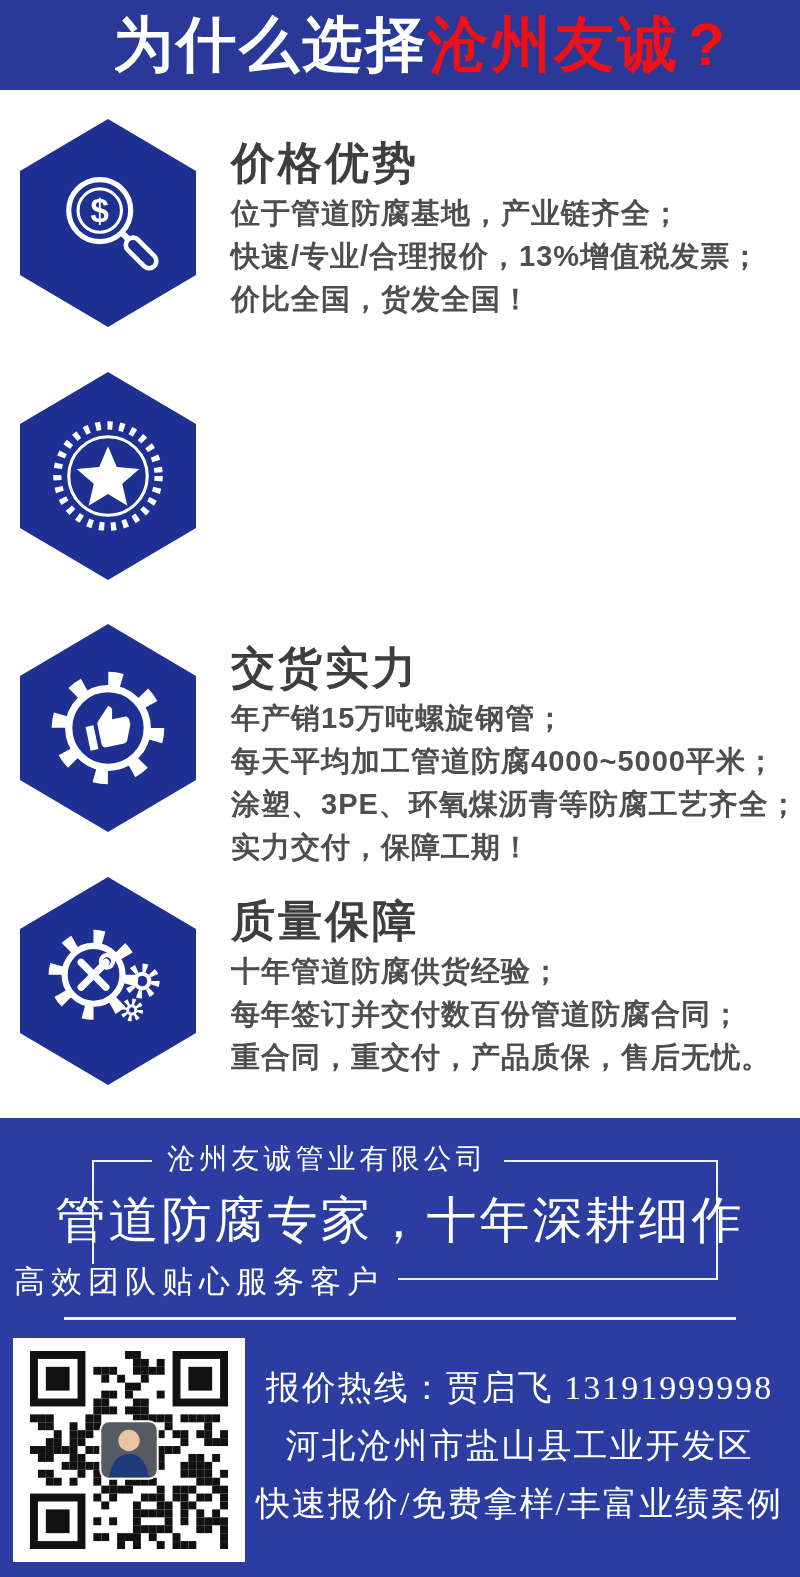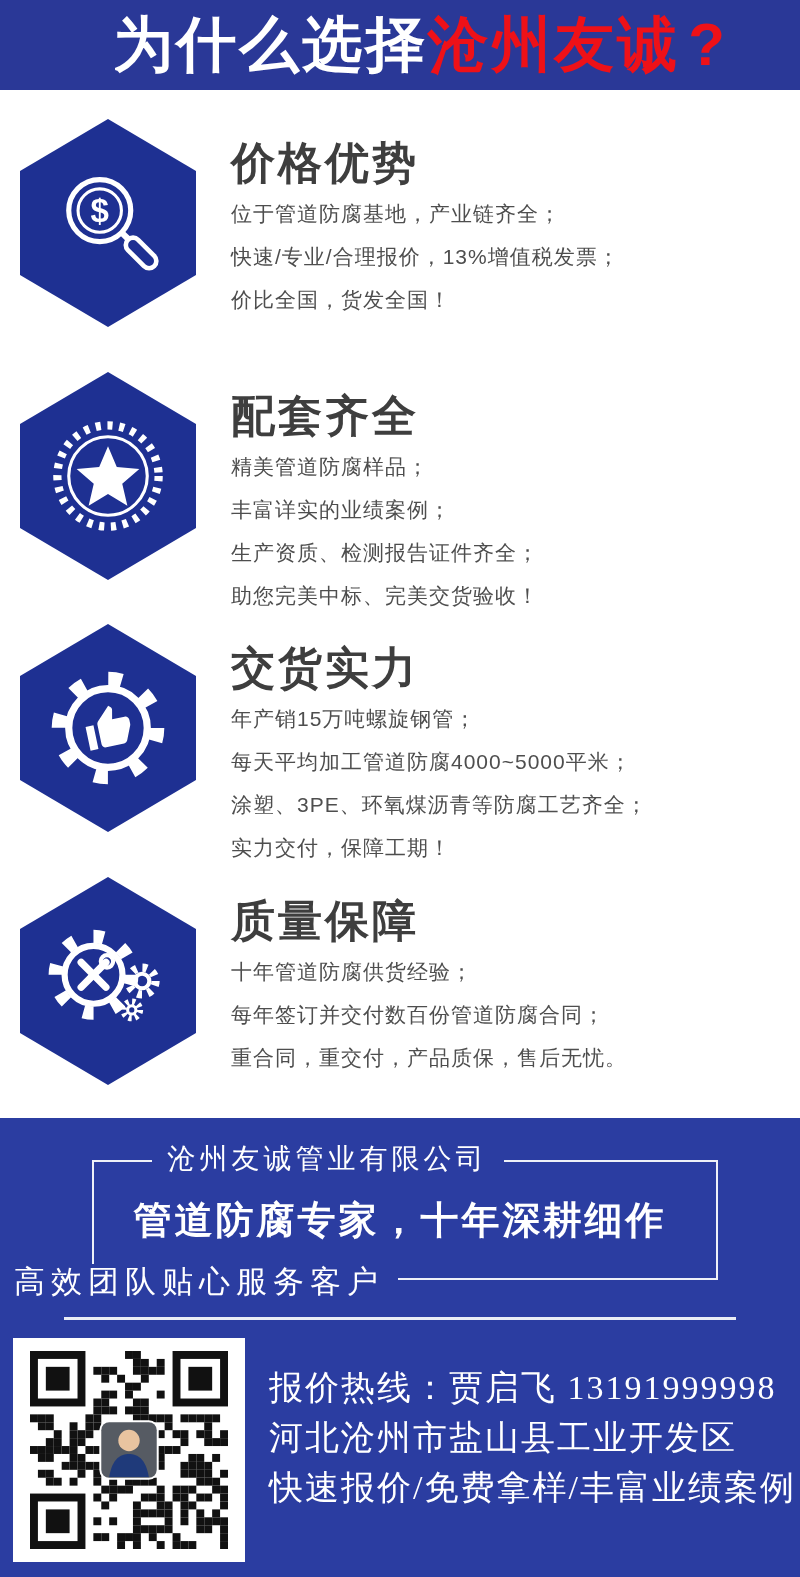--- a/index.html
+++ b/index.html
@@ -18,43 +18,43 @@
   .topbar .q{margin-left:8px;}
   
   .feature{position:absolute;left:0;width:800px;height:252px;}
   .hex{position:absolute;left:20px;top:14px;width:176px;height:208px;background:var(--hex-blue);
        clip-path:polygon(50% 0,100% 25%,100% 75%,50% 100%,0 75%,0 25%);
        display:flex;align-items:center;justify-content:center;}
   .hex svg{width:124px;height:124px;}
   .ftext{position:absolute;left:231px;top:7px;width:560px;margin-top:27px;}
   .ftext h2{font-size:44px;font-weight:900;color:var(--title-gray);letter-spacing:3px;line-height:48px;}
   .ftext .lines{margin-top:5px;}
-  .ftext p{font-size:21px;font-weight:400;color:var(--body-gray);line-height:43px;
+  .ftext p{font-size:29px;font-weight:700;color:var(--body-gray);line-height:43px;
            letter-spacing:1px;white-space:nowrap;}
   
   .footer{position:absolute;top:1118px;left:0;width:800px;height:459px;
           background:var(--footer-blue);color:#fff;}
   .frame{position:absolute;left:92px;top:42px;width:626px;height:120px;
          border:2px solid #eef1f8;}
   .company{position:absolute;top:22px;left:0;width:655px;text-align:center;
            font-size:28px;letter-spacing:4px;z-index:2;}
   .company span{background:var(--footer-blue);padding:0 16px;}
   .bigline{position:absolute;top:74px;left:0;width:800px;text-align:center;
-           font-size:38px;font-weight:700;letter-spacing:3px;line-height:56px;z-index:2;}
+           font-size:50px;font-weight:400;letter-spacing:3px;line-height:56px;z-index:2;}
   .subline{position:absolute;top:146px;left:0;width:800px;
            font-family:"Liberation Serif",serif;font-size:31px;letter-spacing:6px;
            line-height:36px;z-index:2;}
   .subline span{background:var(--footer-blue);padding:0 14px;}
   .sepline{position:absolute;top:199px;left:64px;width:672px;height:3px;background:#e9edf5;}
   .qr-card{position:absolute;left:13px;top:220px;width:232px;height:224px;background:#fff;
            display:flex;align-items:center;justify-content:center;}
   .qr-card svg{width:198px;height:198px;}
-  .contacts{position:absolute;left:269px;top:250px;display:flex;flex-direction:column;gap:10px;
+  .contacts{position:absolute;left:256px;top:250px;display:flex;flex-direction:column;gap:18px;
             font-family:"Liberation Serif",serif;font-size:34px;letter-spacing:2px;
-            white-space:nowrap;line-height:40px;}
+            white-space:nowrap;line-height:40px;text-align:center;}
 </style>
 </head>
 <body>
 
 <div class="page">
 
   <header class="topbar">
     <h1><span class="w">为什么选择</span><span class="r">沧州友诚</span><span class="r q">?</span></h1>
   </header>
 
@@ -78,29 +78,20 @@
     </div>
   </section>
 
   <section class="feature" style="top:358px">
     <div class="hex">
       <svg viewBox="0 0 120 120">
         <circle cx="60" cy="60" r="49" fill="none" stroke="#fff" stroke-width="8" stroke-dasharray="5 6.5"></circle>
         <circle cx="60" cy="60" r="38" fill="none" stroke="#fff" stroke-width="3"></circle>
         <polygon fill="#fff" transform="translate(60,63) scale(1.45)" points="0,-22 5.88,-8.09 20.92,-6.8 9.51,3.09 12.93,17.8 0,10 -12.93,17.8 -9.51,3.09 -20.92,-6.8 -5.88,-8.09"></polygon>
       </svg>
-    </div>
-    <div class="ftext">
-      <h2>配套齐全</h2>
-      <div class="lines">
-        <p>精美管道防腐样品；</p>
-        <p>丰富详实的业绩案例；</p>
-        <p>生产资质、检测报告证件齐全；</p>
-        <p>助您完美中标、完美交货验收！</p>
-      </div>
     </div>
   </section>
 
   <section class="feature" style="top:610px">
     <div class="hex">
       <svg viewBox="0 0 120 120">
         <circle cx="60" cy="60" r="47" fill="none" stroke="#fff" stroke-width="15" stroke-dasharray="13 23.9"></circle>
         <circle cx="60" cy="60" r="38" fill="none" stroke="#fff" stroke-width="7"></circle>
         <g transform="rotate(-12 60 60) translate(37,37) scale(1.95)" fill="#fff">
           <path d="M1 21h4V9H1v12zm22-11c0-1.1-.9-2-2-2h-6.31l.95-4.57.03-.32c0-.41-.17-.79-.44-1.06L14.17 1 7.59 7.59C7.22 7.95 7 8.45 7 9v10c0 1.1.9 2 2 2h9c.83 0 1.54-.5 1.84-1.22l3.02-7.05c.09-.23.14-.47.14-.73v-2z"></path>

